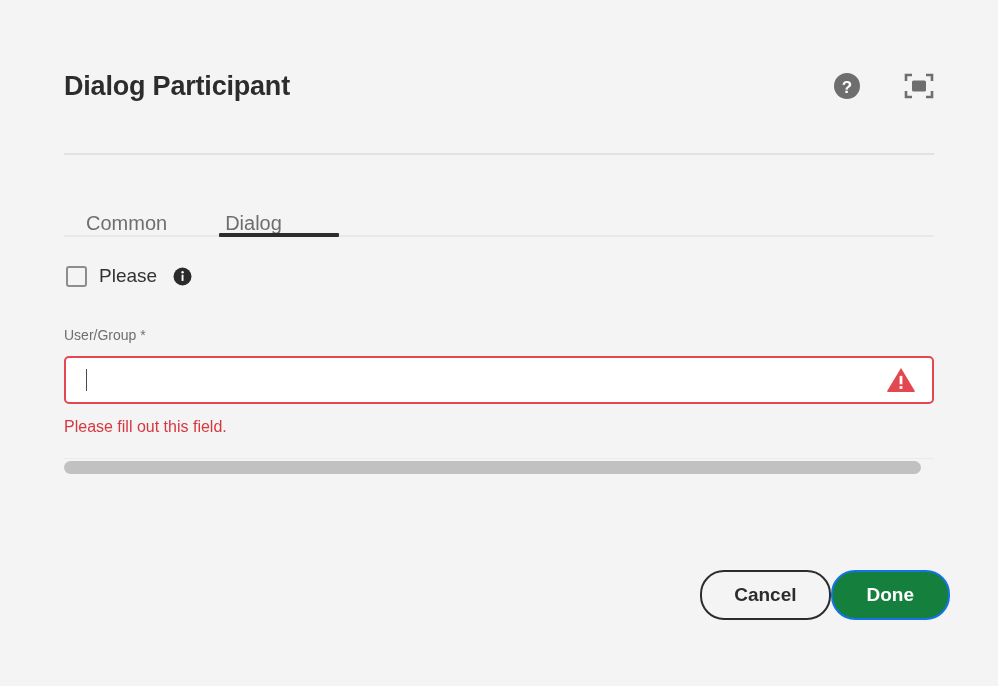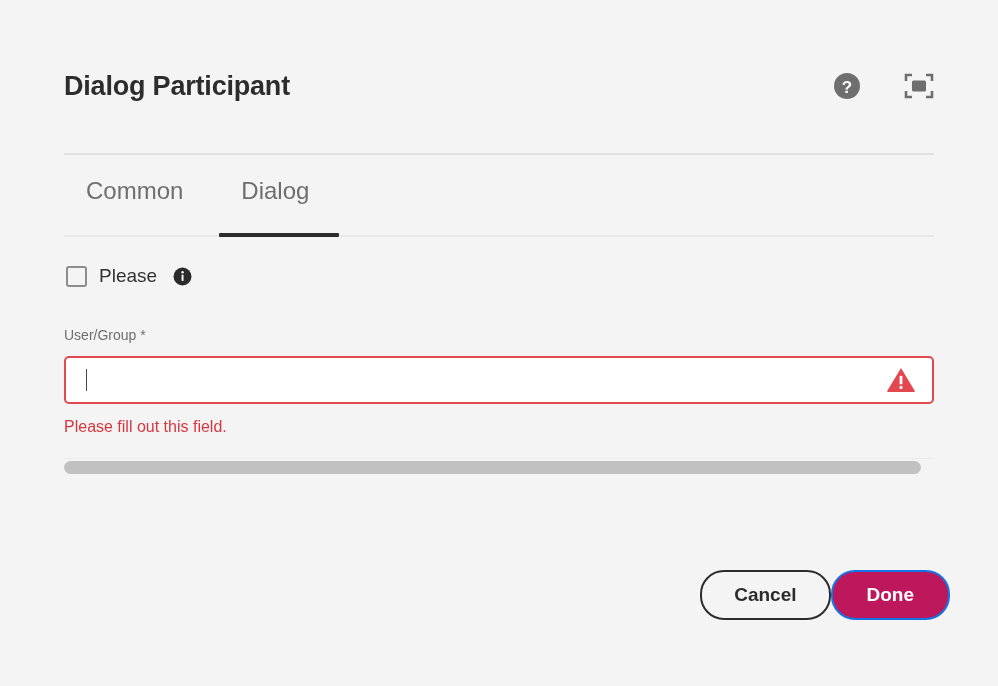--- a/index.html
+++ b/index.html
@@ -69,25 +69,25 @@
     display: flex;
     align-items: flex-end;
     gap: 0;
     height: 58px;
   }
   .tab {
     background: none;
     border: none;
     padding: 0 29px;
     height: 58px;
-    font-size: 24px;
+    font-size: 20px;
     color: #6e6e6e;
     cursor: pointer;
     display: flex;
-    align-items: flex-start;
+    align-items: flex-end;
     gap: 9px;
     font-family: "Liberation Sans", sans-serif;
     box-sizing: border-box;
   }
   .tab:first-child { padding-left: 22px; }
   .tab.active {
     color: #d7373f;
   }
   .tabs-underline-track {
     position: relative;
@@ -223,21 +223,21 @@
     justify-content: center;
   }
   .btn-secondary {
     background: transparent;
     border: 2px solid #2c2c2c;
     color: #2c2c2c;
     padding: 0 32px;
     min-width: 123px;
   }
   .btn-primary {
-    background: #be185d;
+    background: #15803d;
     border: 2px solid #1473e6;
     color: #ffffff;
     padding: 0 34px;
     min-width: 118px;
     justify-content: flex-end;
   }
 </style>
 </head>
 <body>
 

